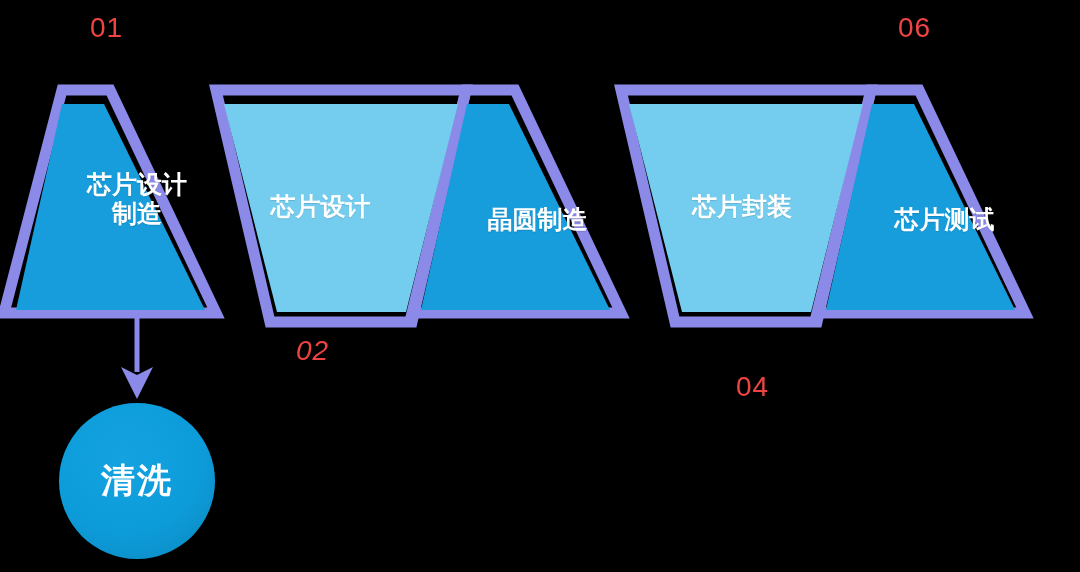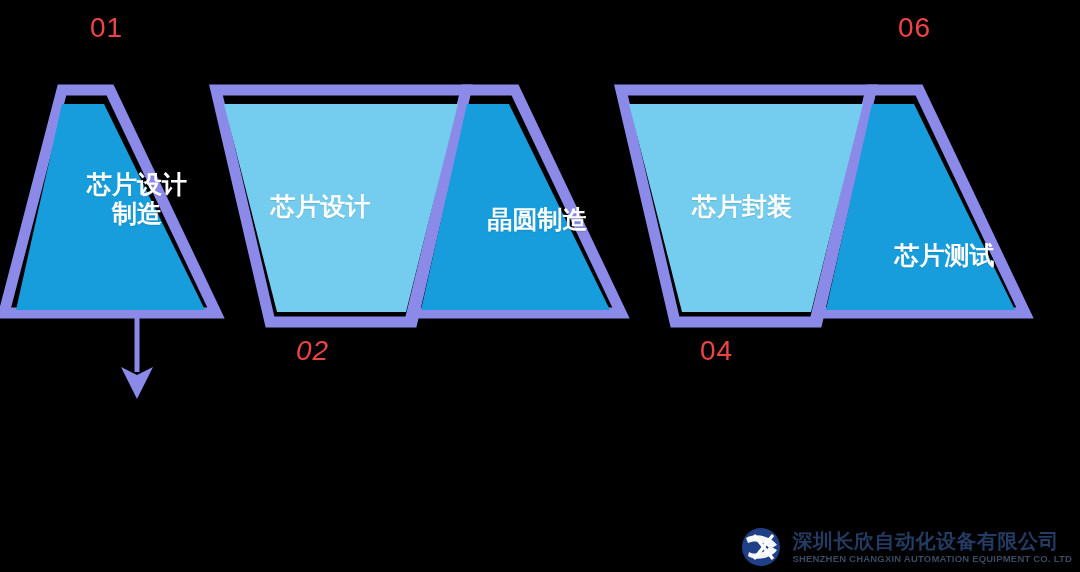--- a/index.html
+++ b/index.html
@@ -37,40 +37,40 @@
     width: 90px;
     user-select: none;
   }
   .num-top  { top: 14px; }
   .num-bot  { top: 337px; }
 
   #num-01 { left: 90px; }
   #num-03 { left: 495px; }
   #num-05 { left: 898px; }
   #num-02 { left: 296px; font-style: italic; }
-  #num-04 { left: 700px; }
+  #num-04 { left: 736px; margin-top: 36px; }
 
   
   .stage-label {
     position: absolute;
     color: #ffffff;
     font-weight: bold;
     font-size: 25px;
     line-height: 1.15;
     text-align: center;
     white-space: pre-line;
     user-select: none;
     text-shadow: 0 1px 1px rgba(0,0,0,0.12);
   }
 
   #lbl-1 { left:  62px; top: 170px; width: 150px; }
   #lbl-2 { left: 243px; top: 192px; width: 155px; }
   #lbl-3 { left: 455px; top: 205px; width: 165px; }
   #lbl-4 { left: 662px; top: 192px; width: 160px; }
-  #lbl-5 { left: 862px; top: 205px; width: 165px; margin-top: 36px; }
+  #lbl-5 { left: 862px; top: 205px; width: 165px; }
 
   
   #clean-circle {
     position: absolute;
     left: 59px;
     top: 403px;
     width: 156px;
     height: 156px;
     border-radius: 50%;
     background: radial-gradient(circle at 42% 34%, #14a2e0 0%, #0d9cda 55%, #0b87be 100%);
@@ -165,28 +165,18 @@
   <div class="step-num num-bot" id="num-04">04</div>
   <div class="step-num num-top" id="num-05">06</div>
 
   <div class="stage-label" id="lbl-1">芯片设计
 制造</div>
   <div class="stage-label" id="lbl-2">芯片设计</div>
   <div class="stage-label" id="lbl-4">芯片封装</div>
   <div class="stage-label" id="lbl-3">晶圆制造</div>
   <div class="stage-label" id="lbl-5">芯片测试</div>
 
+  <div id="clean-circle">
+    <span id="clean-label">清洗</span>
+  </div>
 
-  <div id="logo-block">
-    <svg id="logo-mark" viewBox="0 0 44 42">
-      <circle cx="21" cy="21" r="19" fill="#1f3f86"></circle>
-      <path d="M6 12 C14 7, 30 9, 37 19 L30 23 C24 15, 14 14, 8 17 Z" fill="#ffffff" opacity="0.95"></path>
-      <path d="M8 30 C15 35, 31 33, 37 24 L30 20 C24 28, 14 29, 9 26 Z" fill="#ffffff" opacity="0.95"></path>
-      <path d="M14 9 L33 33" stroke="#ffffff" stroke-width="3.2" fill="none"></path>
-      <path d="M33 9 L14 33" stroke="#ffffff" stroke-width="3.2" fill="none"></path>
-    </svg>
-    <div id="logo-text">
-      <div id="logo-cn">深圳长欣自动化设备有限公司</div>
-      <div id="logo-en">SHENZHEN CHANGXIN AUTOMATION EQUIPMENT CO. LTD</div>
-    </div>
-  </div>
 
 </div>
 
 </body></html>

